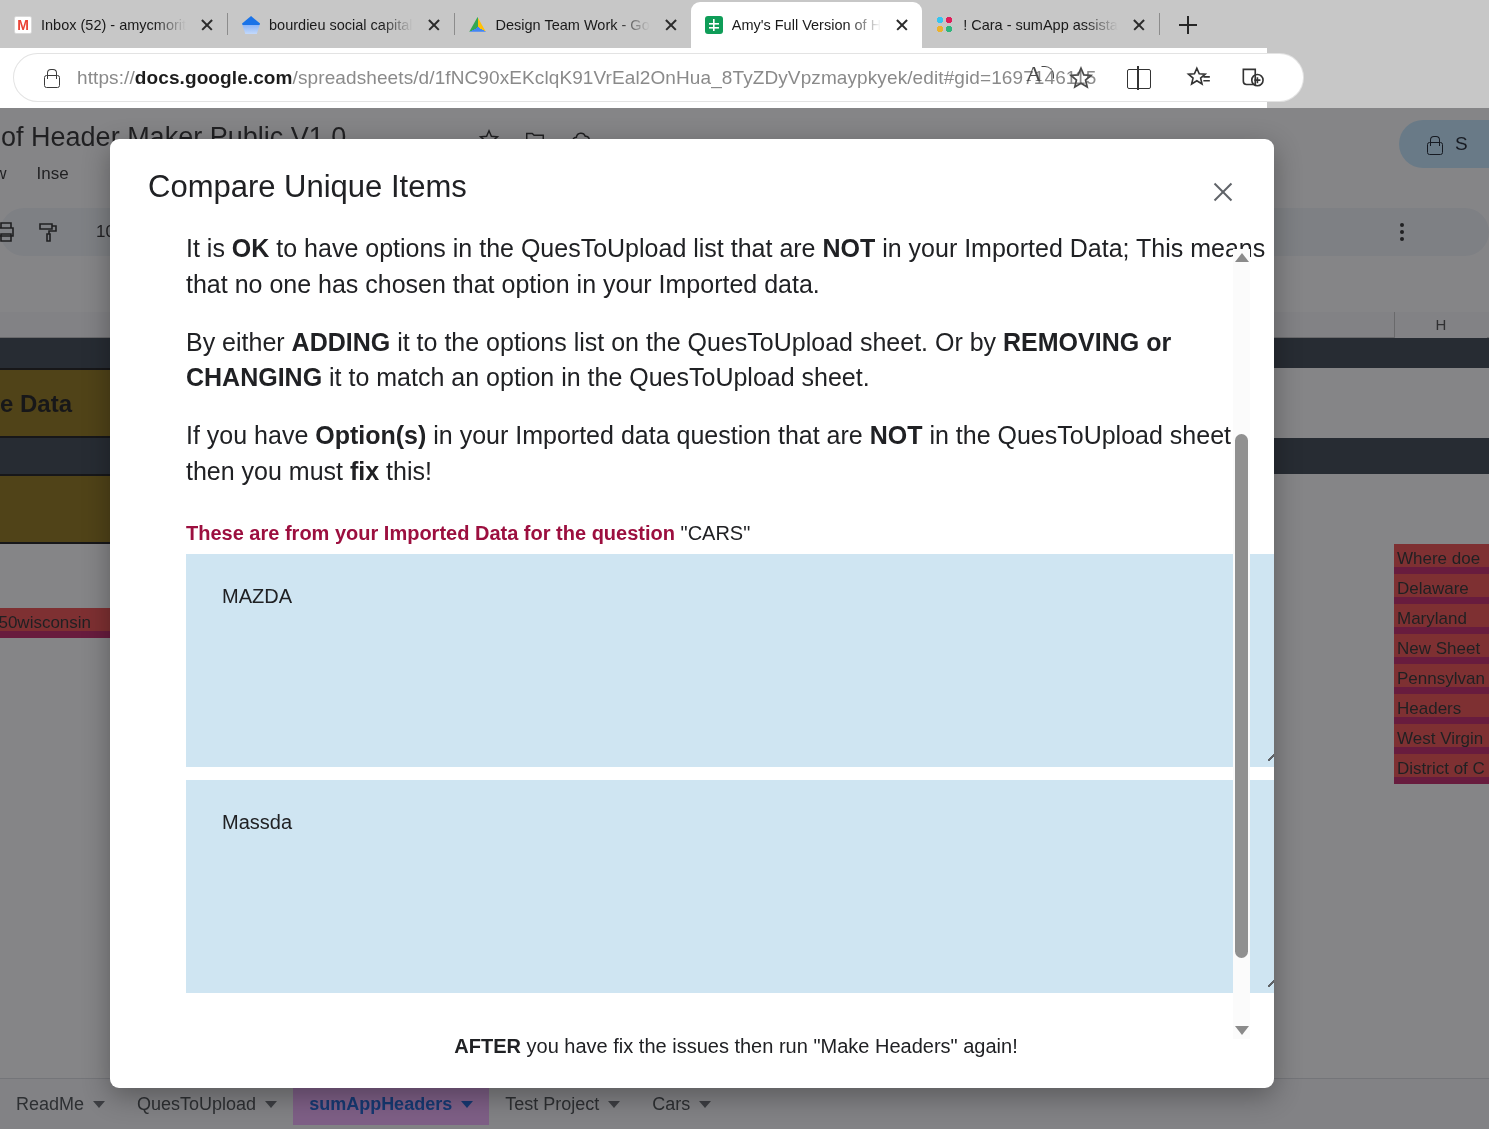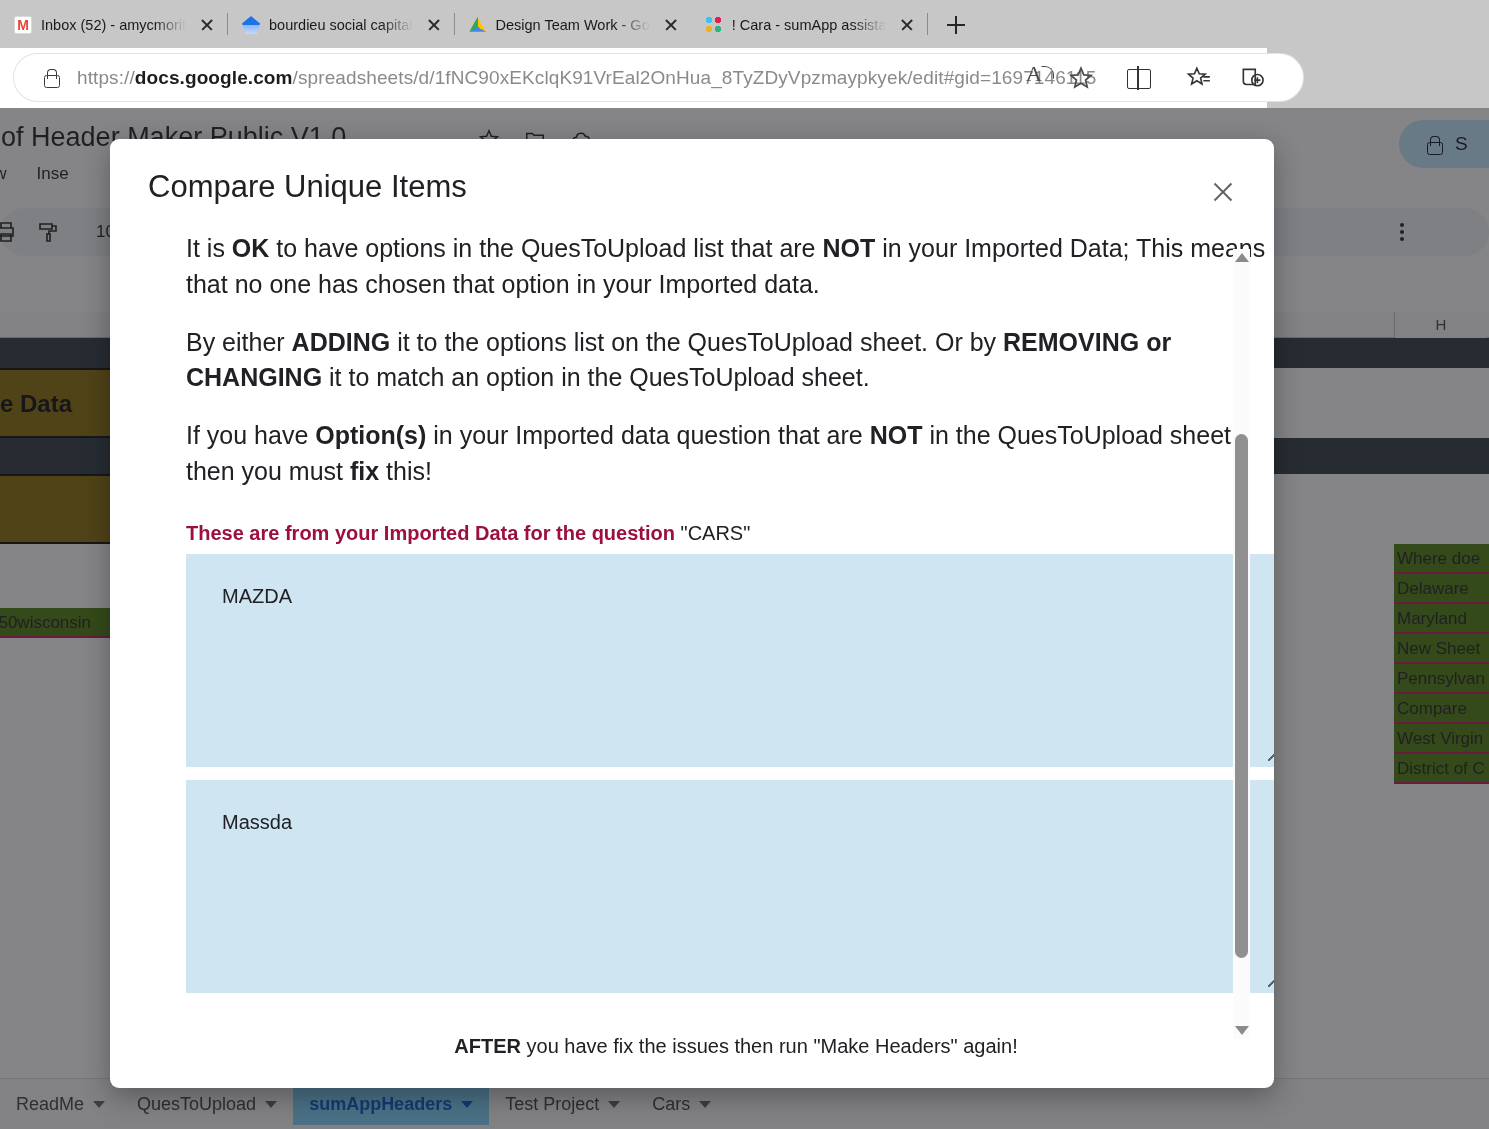--- a/index.html
+++ b/index.html
@@ -204,40 +204,40 @@
   .goldcell {
     position:absolute; background:#8a6d0a; border:2px solid #0d0d0d;
   }
   #gold1 { left:-14px; top:100px; width:128px; height:70px; }
   #gold2 { left:-14px; top:206px; width:128px; height:70px; }
   #gold1-label {
     position:absolute; left:-8px; top:122px; font-size:24px; font-weight:700; color:#0d0d0d;
     white-space:nowrap;
   }
   .gcell {
-    position:absolute; background:#4d7c0f; border-bottom:2px solid #be185d;
+    position:absolute; background:#ef4444; border-bottom:7px solid #be185d;
     font-size:17px; color:#1f1f1f; padding-left:3px; line-height:30px;
     white-space:nowrap; overflow:hidden;
   }
   #right-col { position:absolute; left:1394px; top:276px; width:95px; }
   #right-col .gcell { position:relative; left:0; width:95px; height:30px; }
   #left-cell-1 {
     position:absolute; left:-14px; top:340px; width:128px; height:30px;
   }
 
   #tabbar {
     position:absolute; left:0; top:970px; width:1489px; height:51px;
     background:#f8f9fa; border-top:1px solid #dadce0;
     display:flex; align-items:center; gap:0;
   }
   .sheet-tab {
     display:flex; align-items:center; gap:9px; padding:0 16px; height:42px;
     font-size:18px; color:#3c4043; white-space:nowrap;
   }
-  .sheet-tab.active { color:#0b57d0; font-weight:700; background:#7dd3fc; border-radius:4px 4px 0 0;justify-content:center; }
+  .sheet-tab.active { color:#0b57d0; font-weight:700; background:#f0abfc; border-radius:4px 4px 0 0;justify-content:center; }
   .caret { width:0; height:0; border-left:6px solid transparent; border-right:6px solid transparent; border-top:7px solid #5f6368; }
   .sheet-tab.active .caret { border-top-color:#0b57d0; }
 
   
   #scrim {
     position: absolute; inset: 0; background: rgba(32,33,36,0.55);
     pointer-events: none;
   }
 
   
@@ -325,20 +325,25 @@
       <span class="tab-close"></span>
     </div>
     <div class="tab-sep"></div>
 
     <div class="tab">
       <span class="tab-favicon fav-drive"></span>
       <span class="tab-title">Design Team Work - Go</span>
       <span class="tab-close"></span>
     </div>
 
+    <div class="tab active">
+      <span class="tab-favicon fav-sheets"></span>
+      <span class="tab-title">Amy's Full Version of H</span>
+      <span class="tab-close"></span>
+    </div>
 
     <div class="tab">
       <span class="tab-favicon fav-slack"></span>
       <span class="tab-title">! Cara - sumApp assista</span>
       <span class="tab-close"></span>
     </div>
     <div class="tab-sep"></div>
 
     <div id="new-tab"></div>
   </div>
@@ -434,21 +439,21 @@
       <div class="goldcell" id="gold2"></div>
 
       <div class="gcell" id="left-cell-1">350wisconsin</div>
 
       <div id="right-col">
         <div class="gcell">Where doe</div>
         <div class="gcell">Delaware</div>
         <div class="gcell">Maryland</div>
         <div class="gcell">New Sheet</div>
         <div class="gcell">Pennsylvan</div>
-        <div class="gcell">Compare</div>
+        <div class="gcell">Headers</div>
         <div class="gcell">West Virgin</div>
         <div class="gcell">District of C</div>
       </div>
     </div>
 
     <div id="tabbar">
       <div class="sheet-tab">
         <span>ReadMe</span>
         <span class="caret"></span>
       </div>

